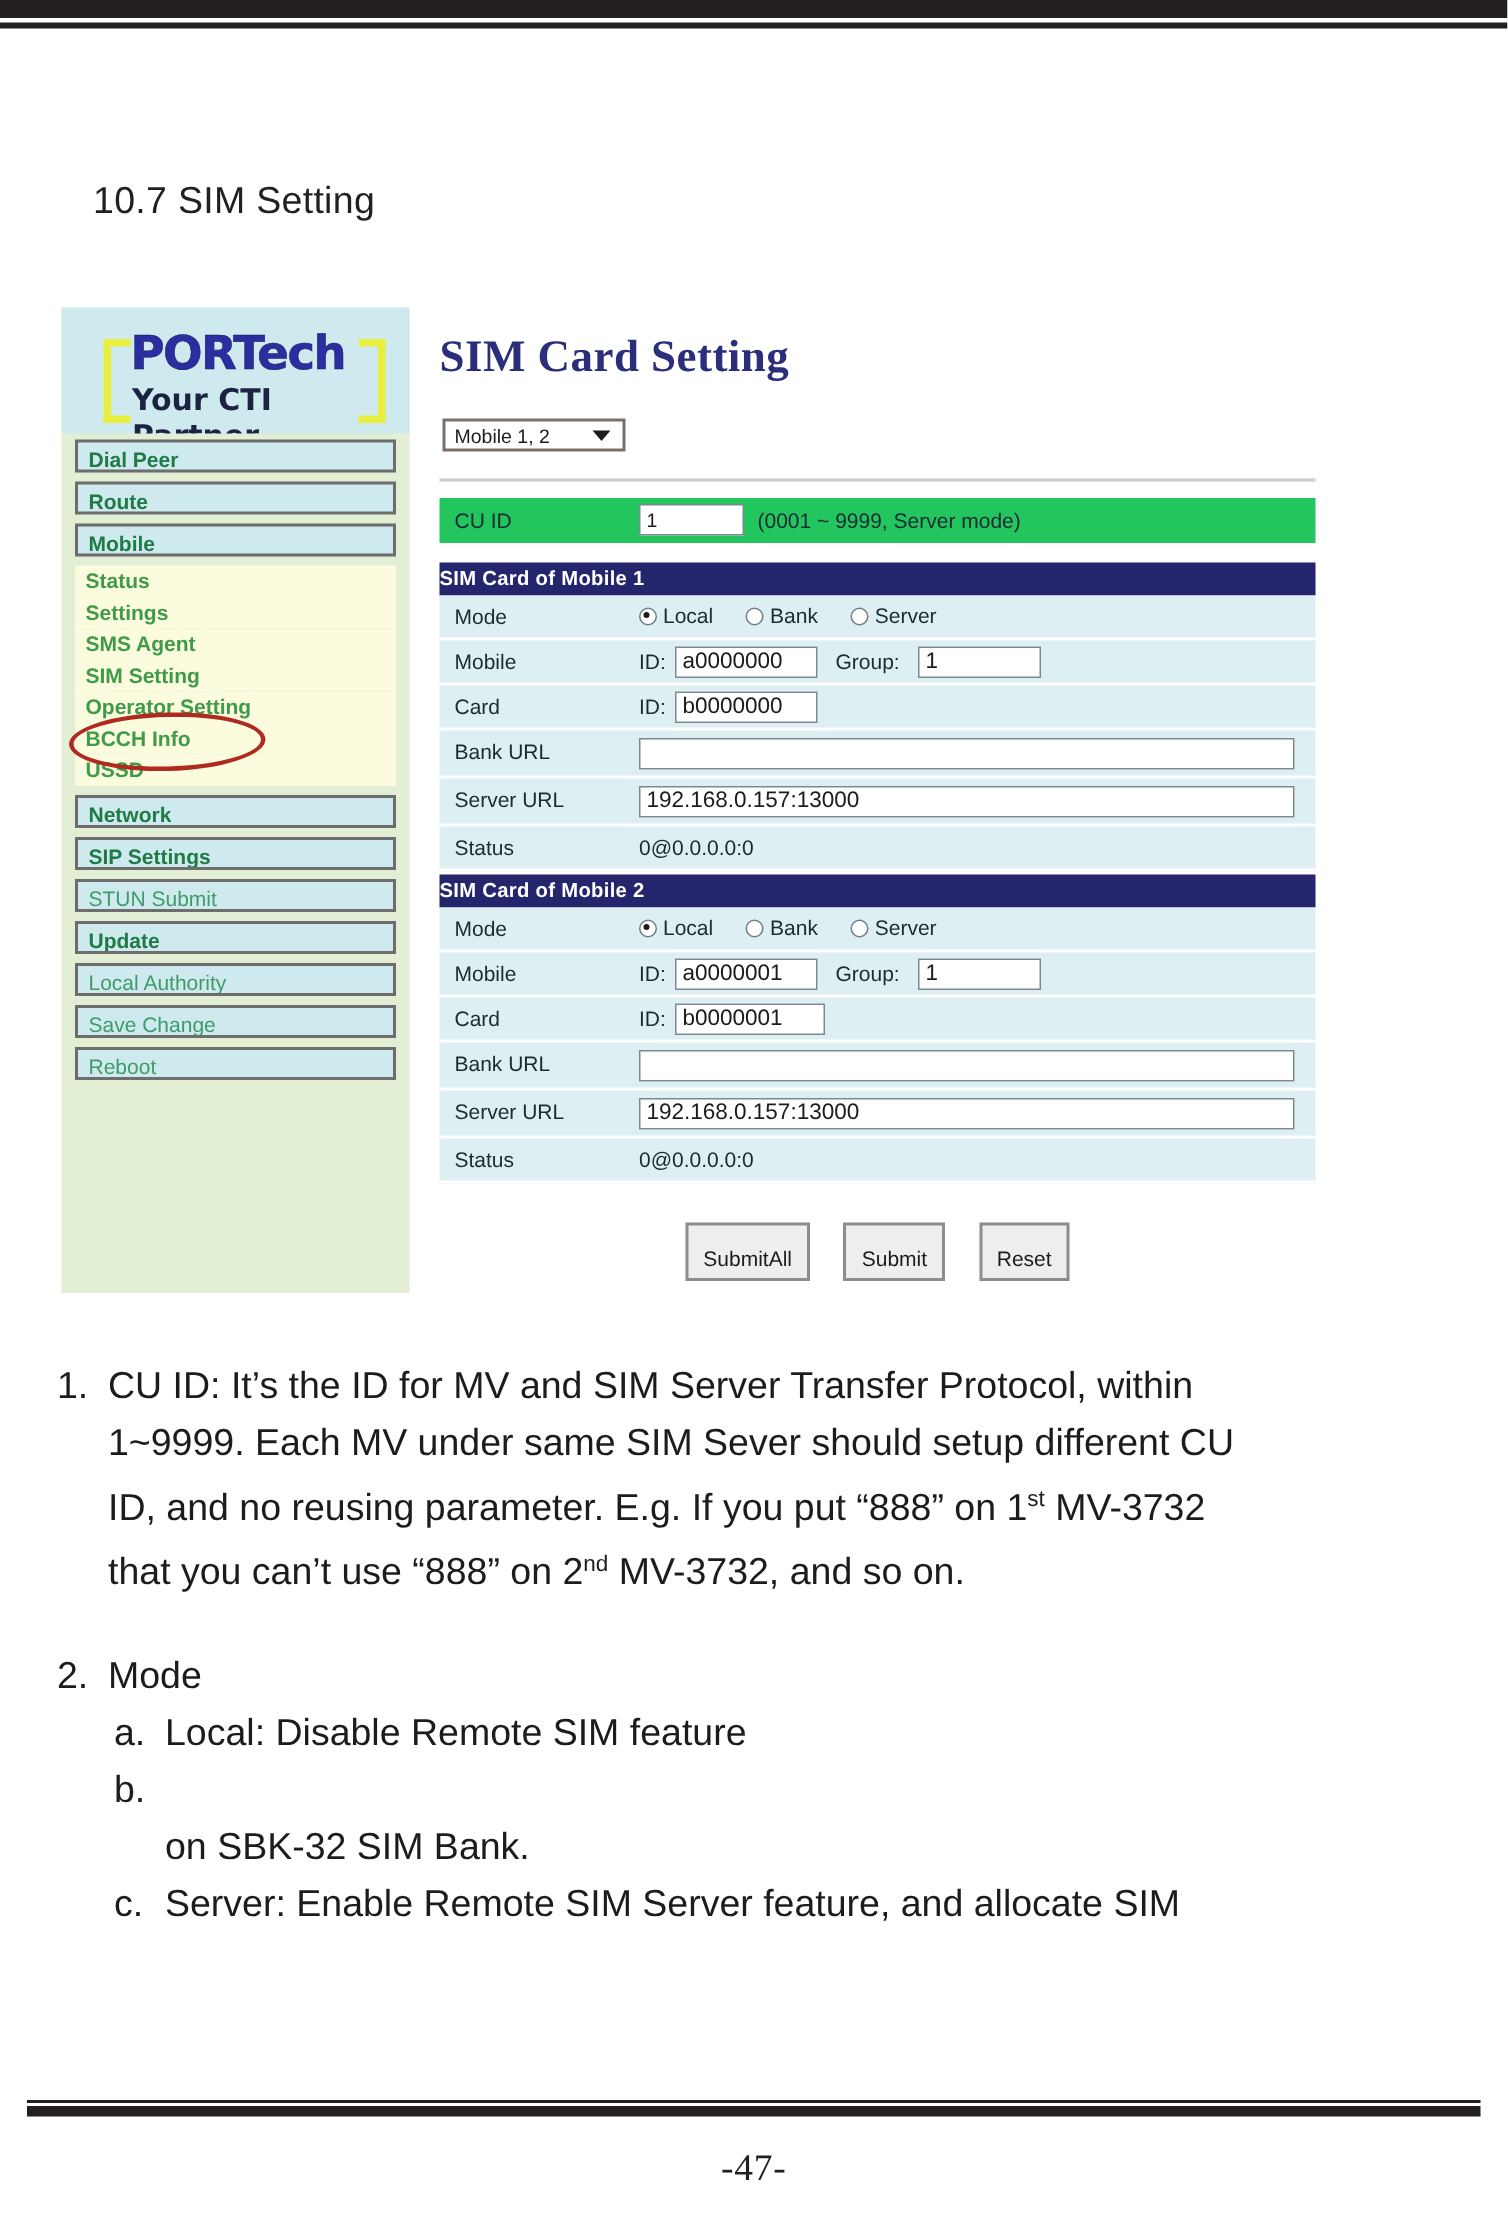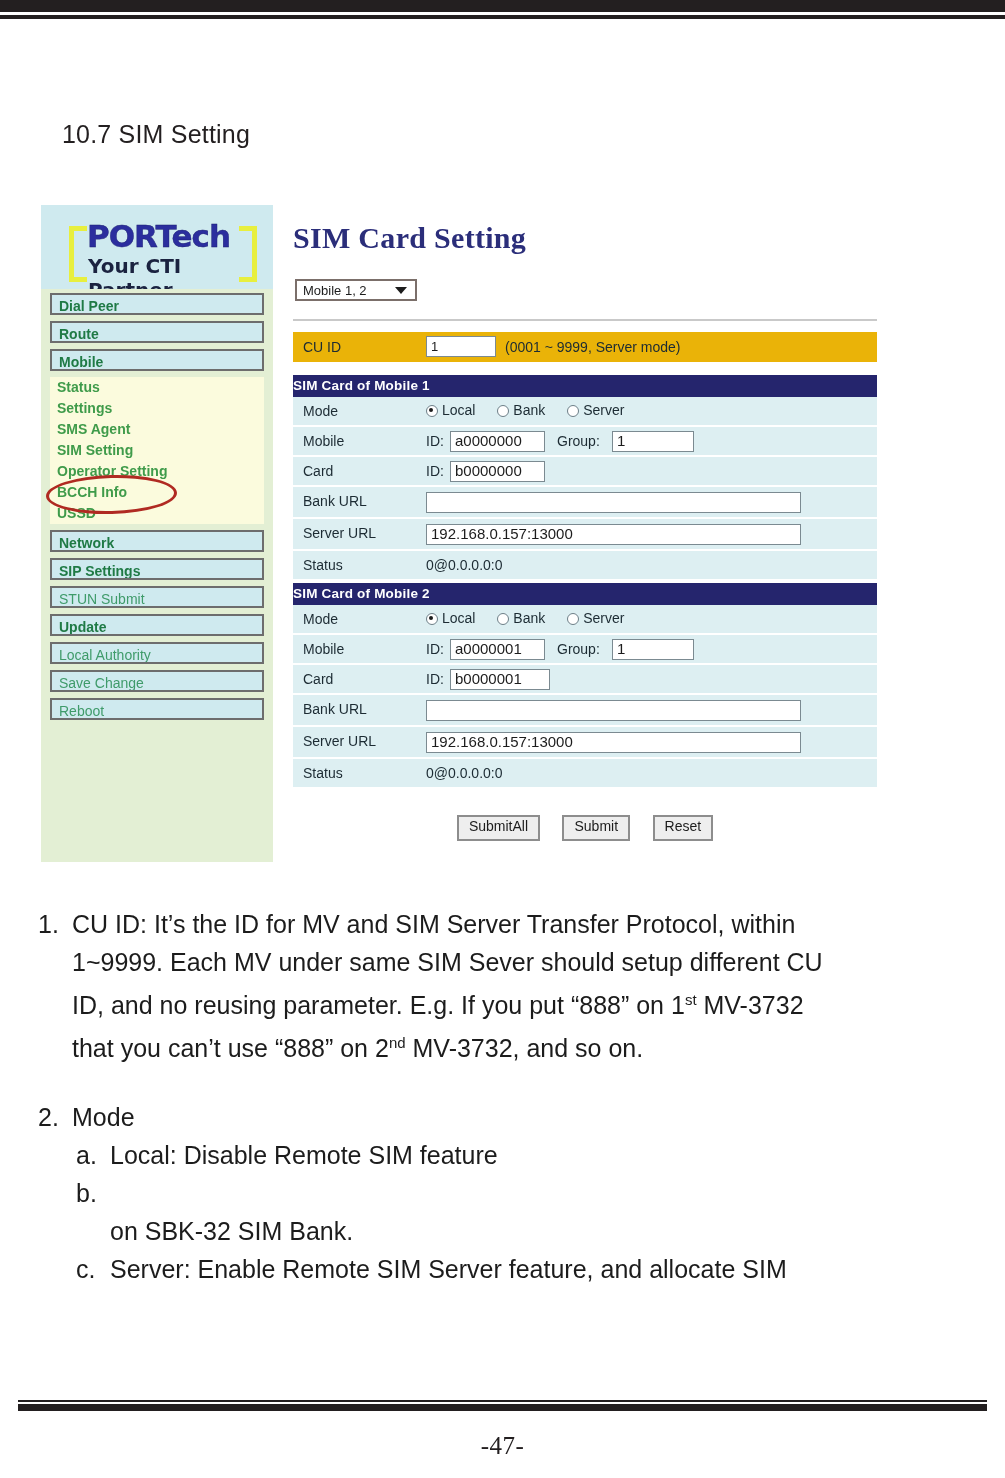--- a/index.html
+++ b/index.html
@@ -205,21 +205,21 @@
     position: absolute;
     left: 0; top: 114px;
     width: 584px; height: 2px;
     background: #c9c9c9;
   }
 
   .cuid-row {
     position: absolute;
     left: 0; top: 127px;
     width: 584px; height: 30px;
-    background: #eab308;
+    background: #22c55e;
   }
   .cuid-label {
     position: absolute;
     left: 10px; top: 7px;
     font-size: 14px;
     color: #1c2b33;
   }
   .cuid-input {
     position: absolute;
     left: 133px; top: 4px;
@@ -310,42 +310,42 @@
     box-sizing: border-box;
     font-size: 15px;
     color: #1c1c1c;
     line-height: 18px;
     padding-left: 4px;
     height: 21px;
     top: 4px;
   }
   .tbox.wide {
     left: 133px;
-    width: 375px;
+    width: 437px;
   }
   .status-val {
     position: absolute;
     left: 133px; top: 6px;
     font-size: 14px;
     color: #1c2b33;
   }
 
   .btn-row {
     position: absolute;
     left: 0; top: 610px;
     width: 584px;
     text-align: center;
   }
   .ui-btn {
     display: inline-block;
     border: 2px solid #8d8d8d;
     background: #eeeeee;
     font-size: 14px;
     color: #1c1c1c;
-    padding: 1px 10px 4px 10px;
+    padding: 14px 10px 4px 10px;
     margin: 0 9px;
     line-height: 17px;
   }
 
   
   .prose {
     position: absolute;
     left: 38px; top: 905px;
     width: 930px;
     font-size: 25px;

